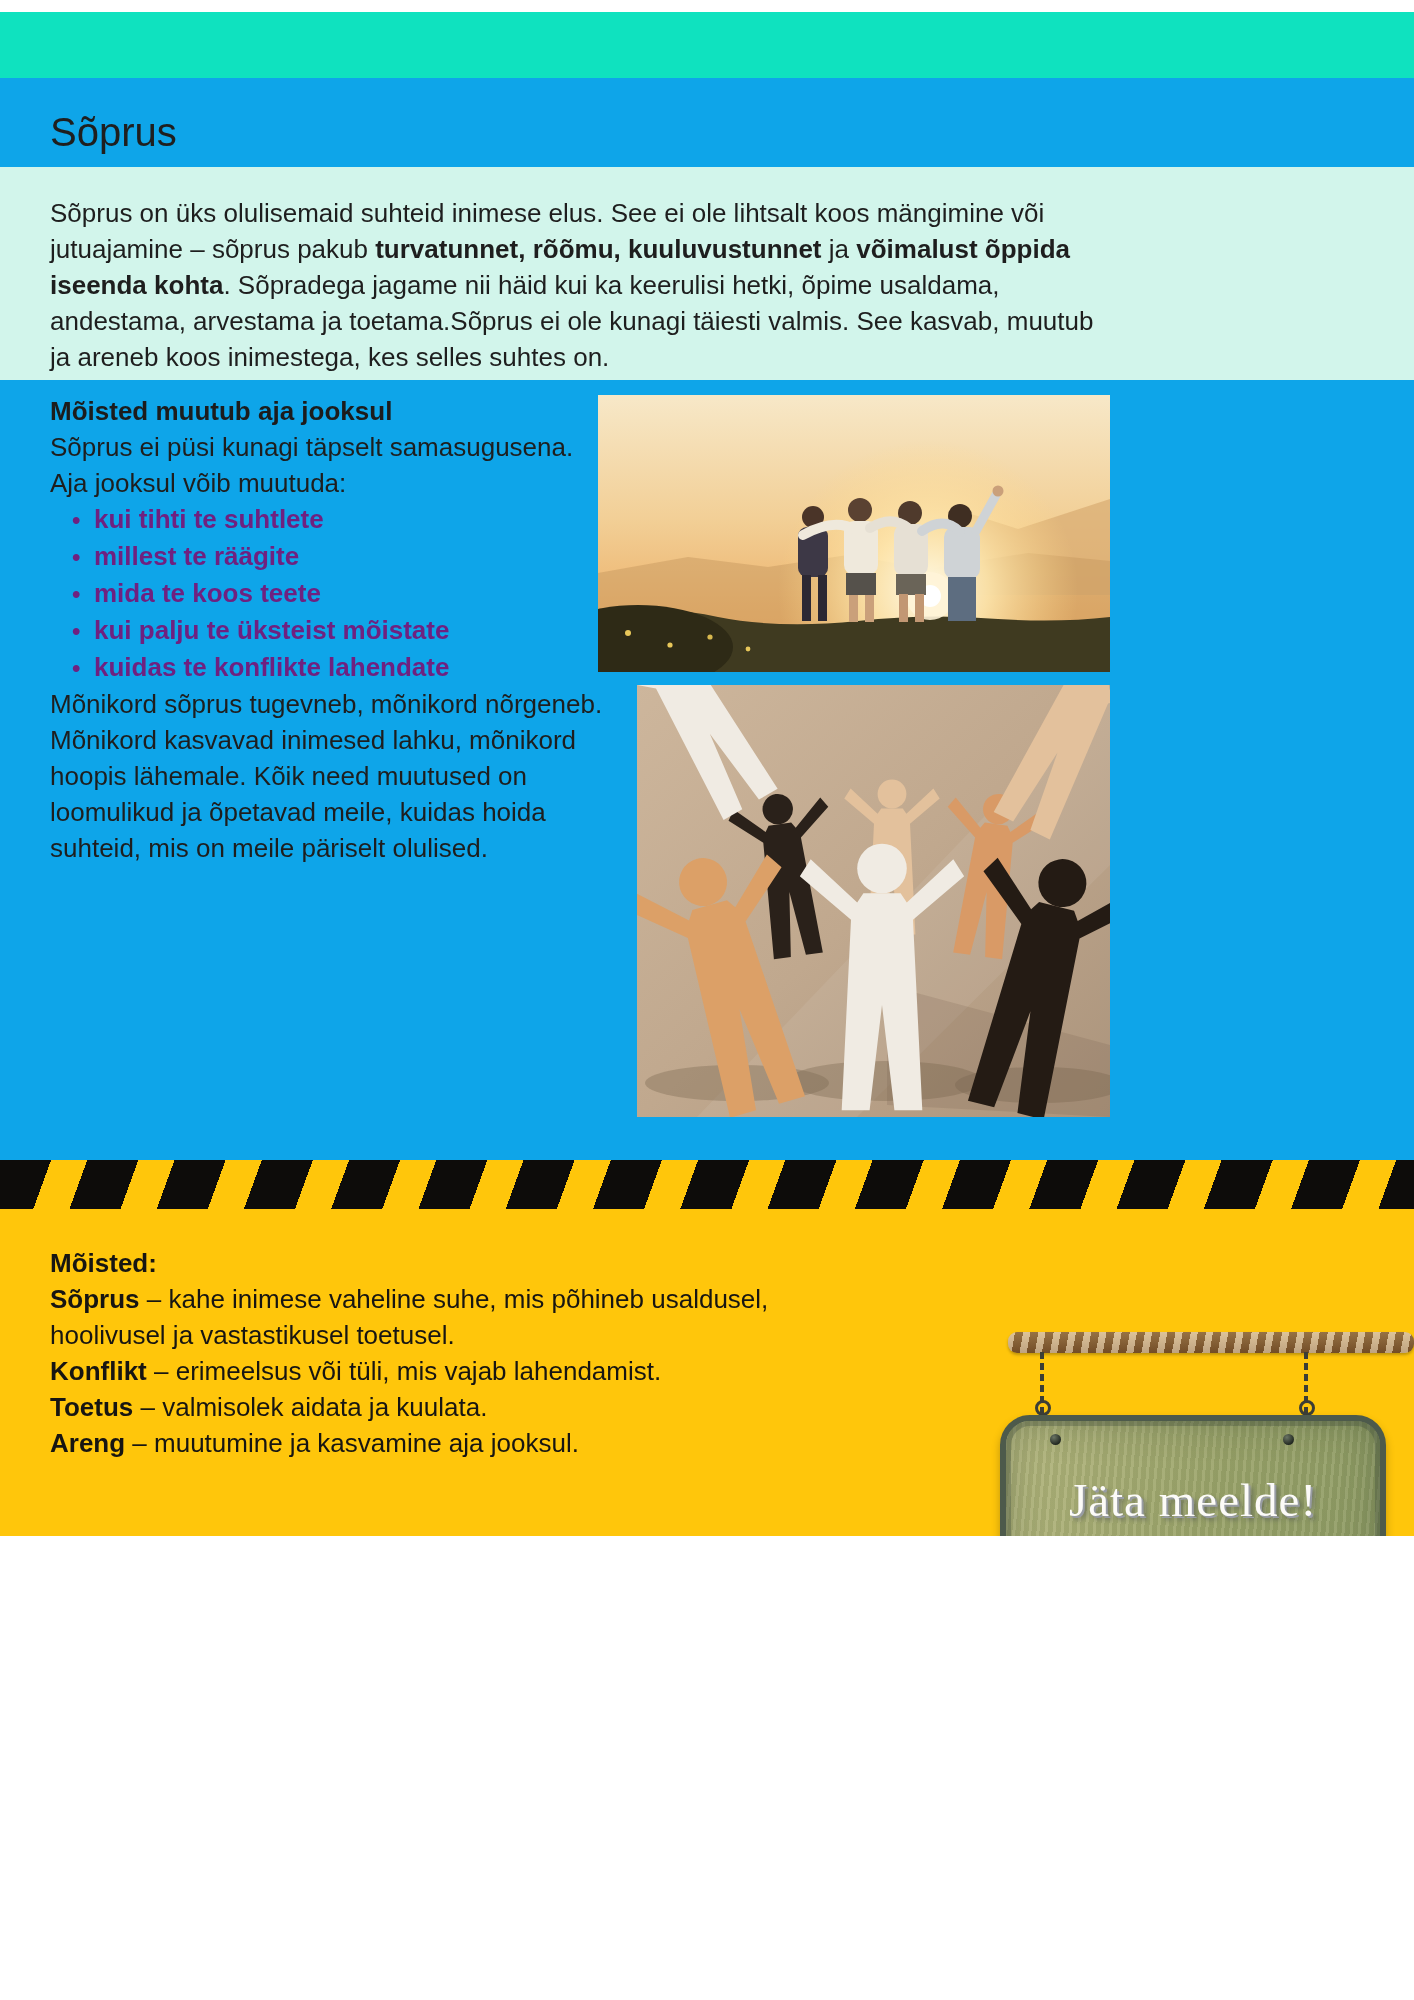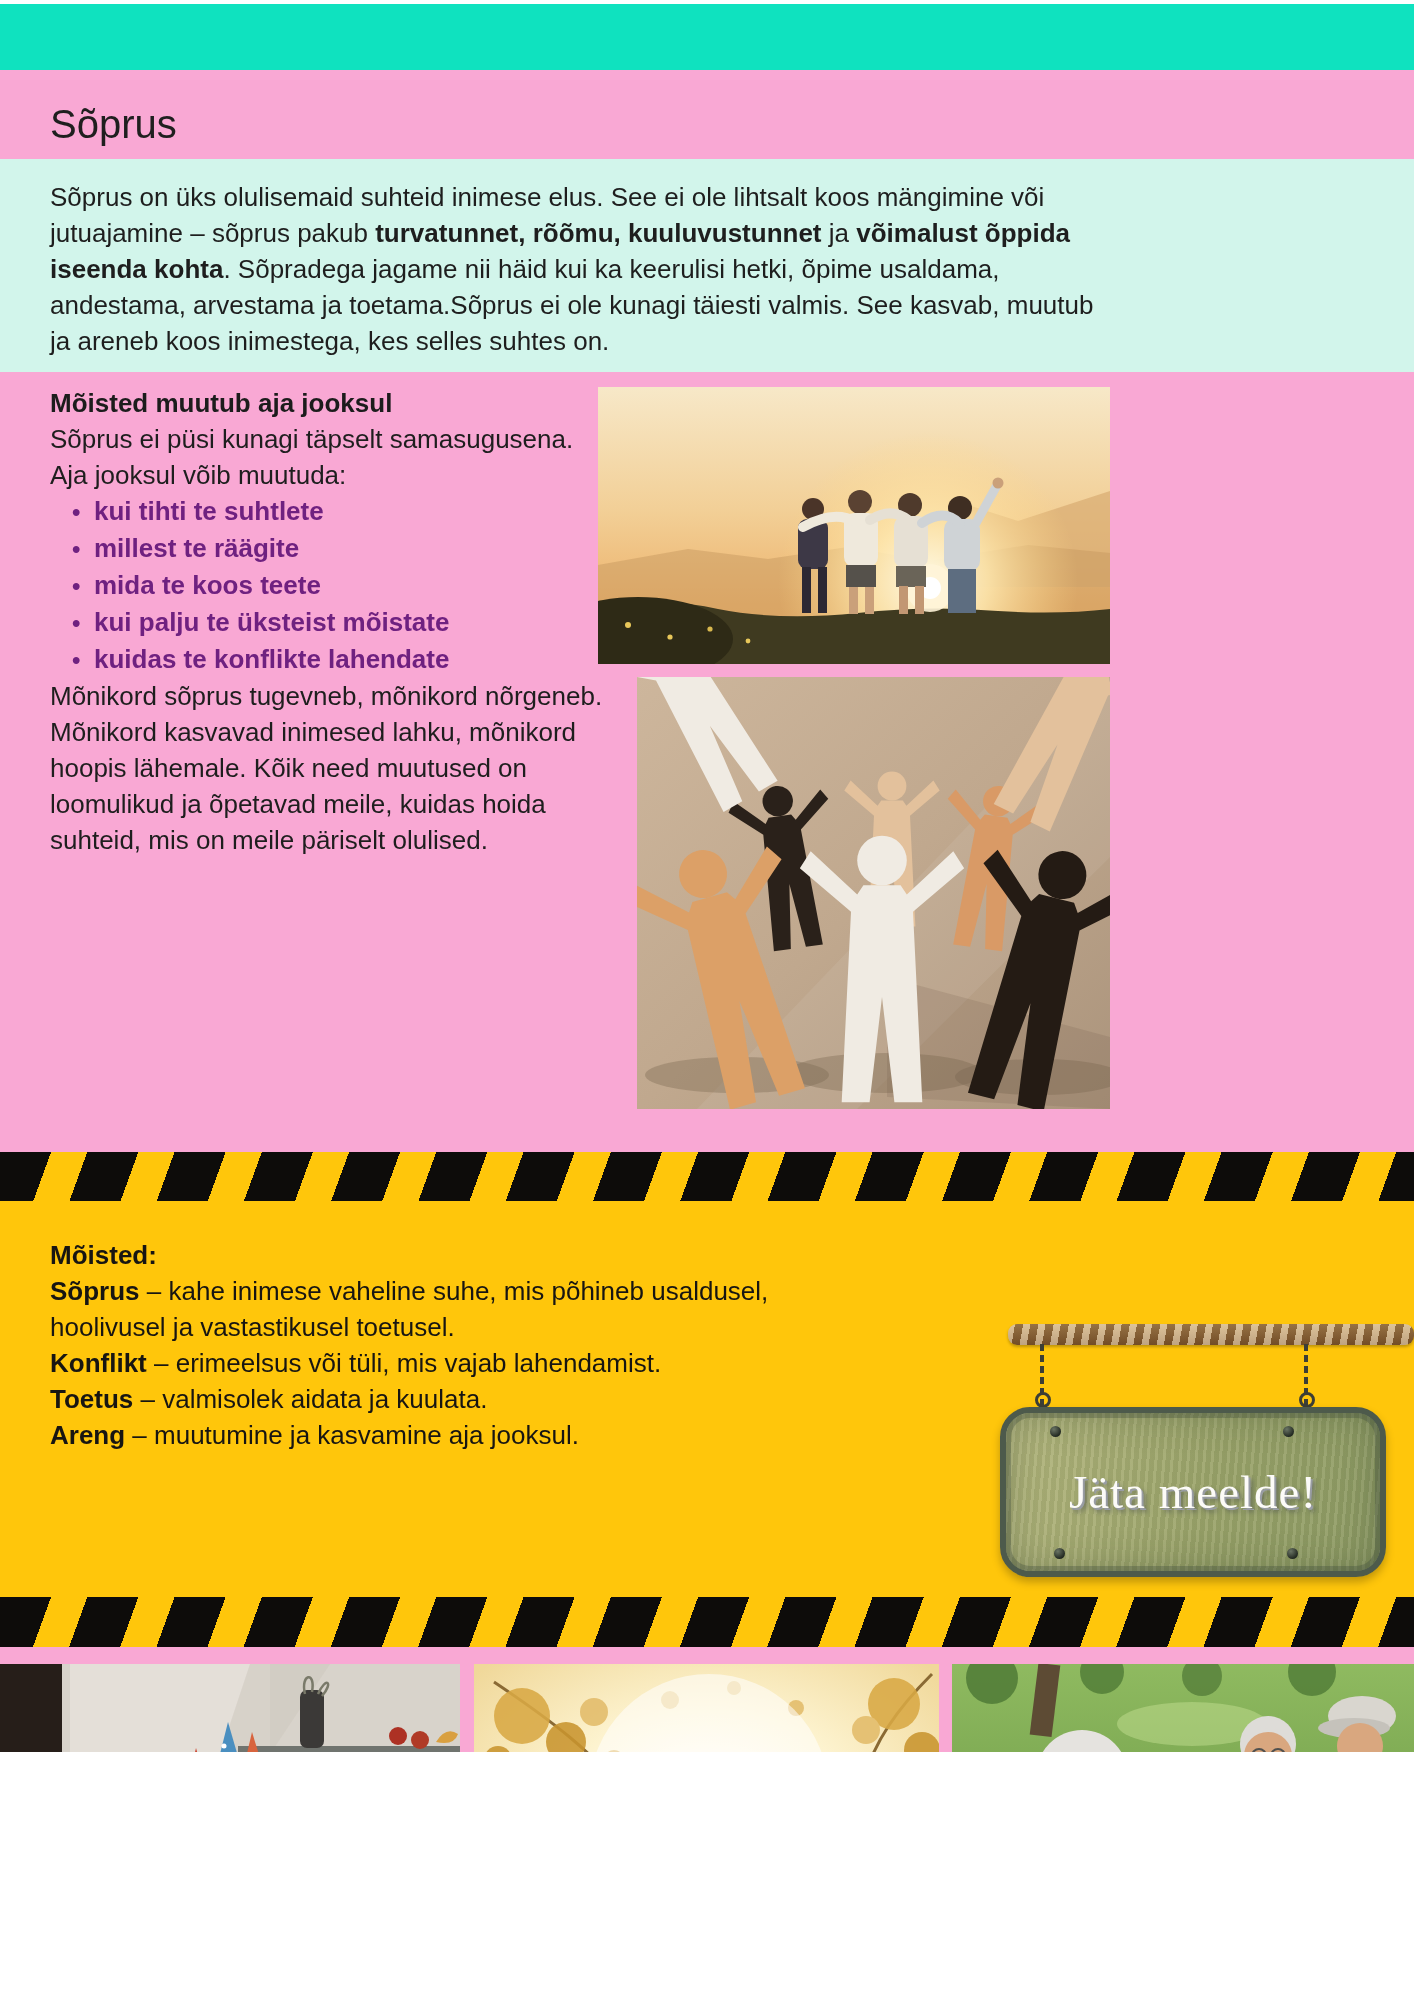--- a/index.html
+++ b/index.html
@@ -1,26 +1,26 @@
 <!DOCTYPE html>
 <html lang="et"><head>
 <meta charset="utf-8">
 <style>
   html,body{margin:0;padding:0;background:#ffffff;}
   .page{
-    position:relative;width:1414px;height:1748px;margin:4px auto;background:#f9a8d4;
+    position:relative;width:1414px;height:1524px;margin:12px auto;background:#0ea5e9;
     font-family:"Liberation Sans","DejaVu Sans",sans-serif;color:#1e1e1e;overflow:hidden;
   }
   
   .bar-top{position:absolute;left:0;top:0;width:1414px;height:66px;background:#0fe2bf;}
   .bar-bottom{position:absolute;left:0;top:1972px;width:1414px;height:28px;background:#0fe2bf;}
   
   .title{position:absolute;left:50px;top:95px;font-size:40px;line-height:50px;font-weight:400;color:#1f1f1f;}
   
-  .intro-box{position:absolute;left:0;top:155px;width:1414px;height:213px;background:#d2f5eb;box-sizing:border-box;padding:20px 50px 0 50px;}
+  .intro-box{position:absolute;left:0;top:155px;width:1414px;height:213px;background:#d2f5eb;box-sizing:border-box;padding:28px 50px 0 50px;}
   .intro-box p{margin:0;font-size:26px;line-height:36px;max-width:1055px;}
   .intro-box b{font-weight:700;}
   
   .left-col{position:absolute;left:50px;top:381px;width:558px;}
   .left-col h3{margin:0;font-size:26px;line-height:36px;font-weight:700;color:#1c1c1c;}
   .left-col p{margin:0;font-size:26px;line-height:36px;}
   .bullets{margin:0;padding:0;list-style:none;}
   .bullet{display:flex;align-items:baseline;font-size:26px;line-height:36px;font-weight:700;color:#6f2180;}
   .bullet .dot{width:22px;margin-left:22px;flex:0 0 auto;font-size:24px;}
   .photo{position:absolute;overflow:hidden;}

